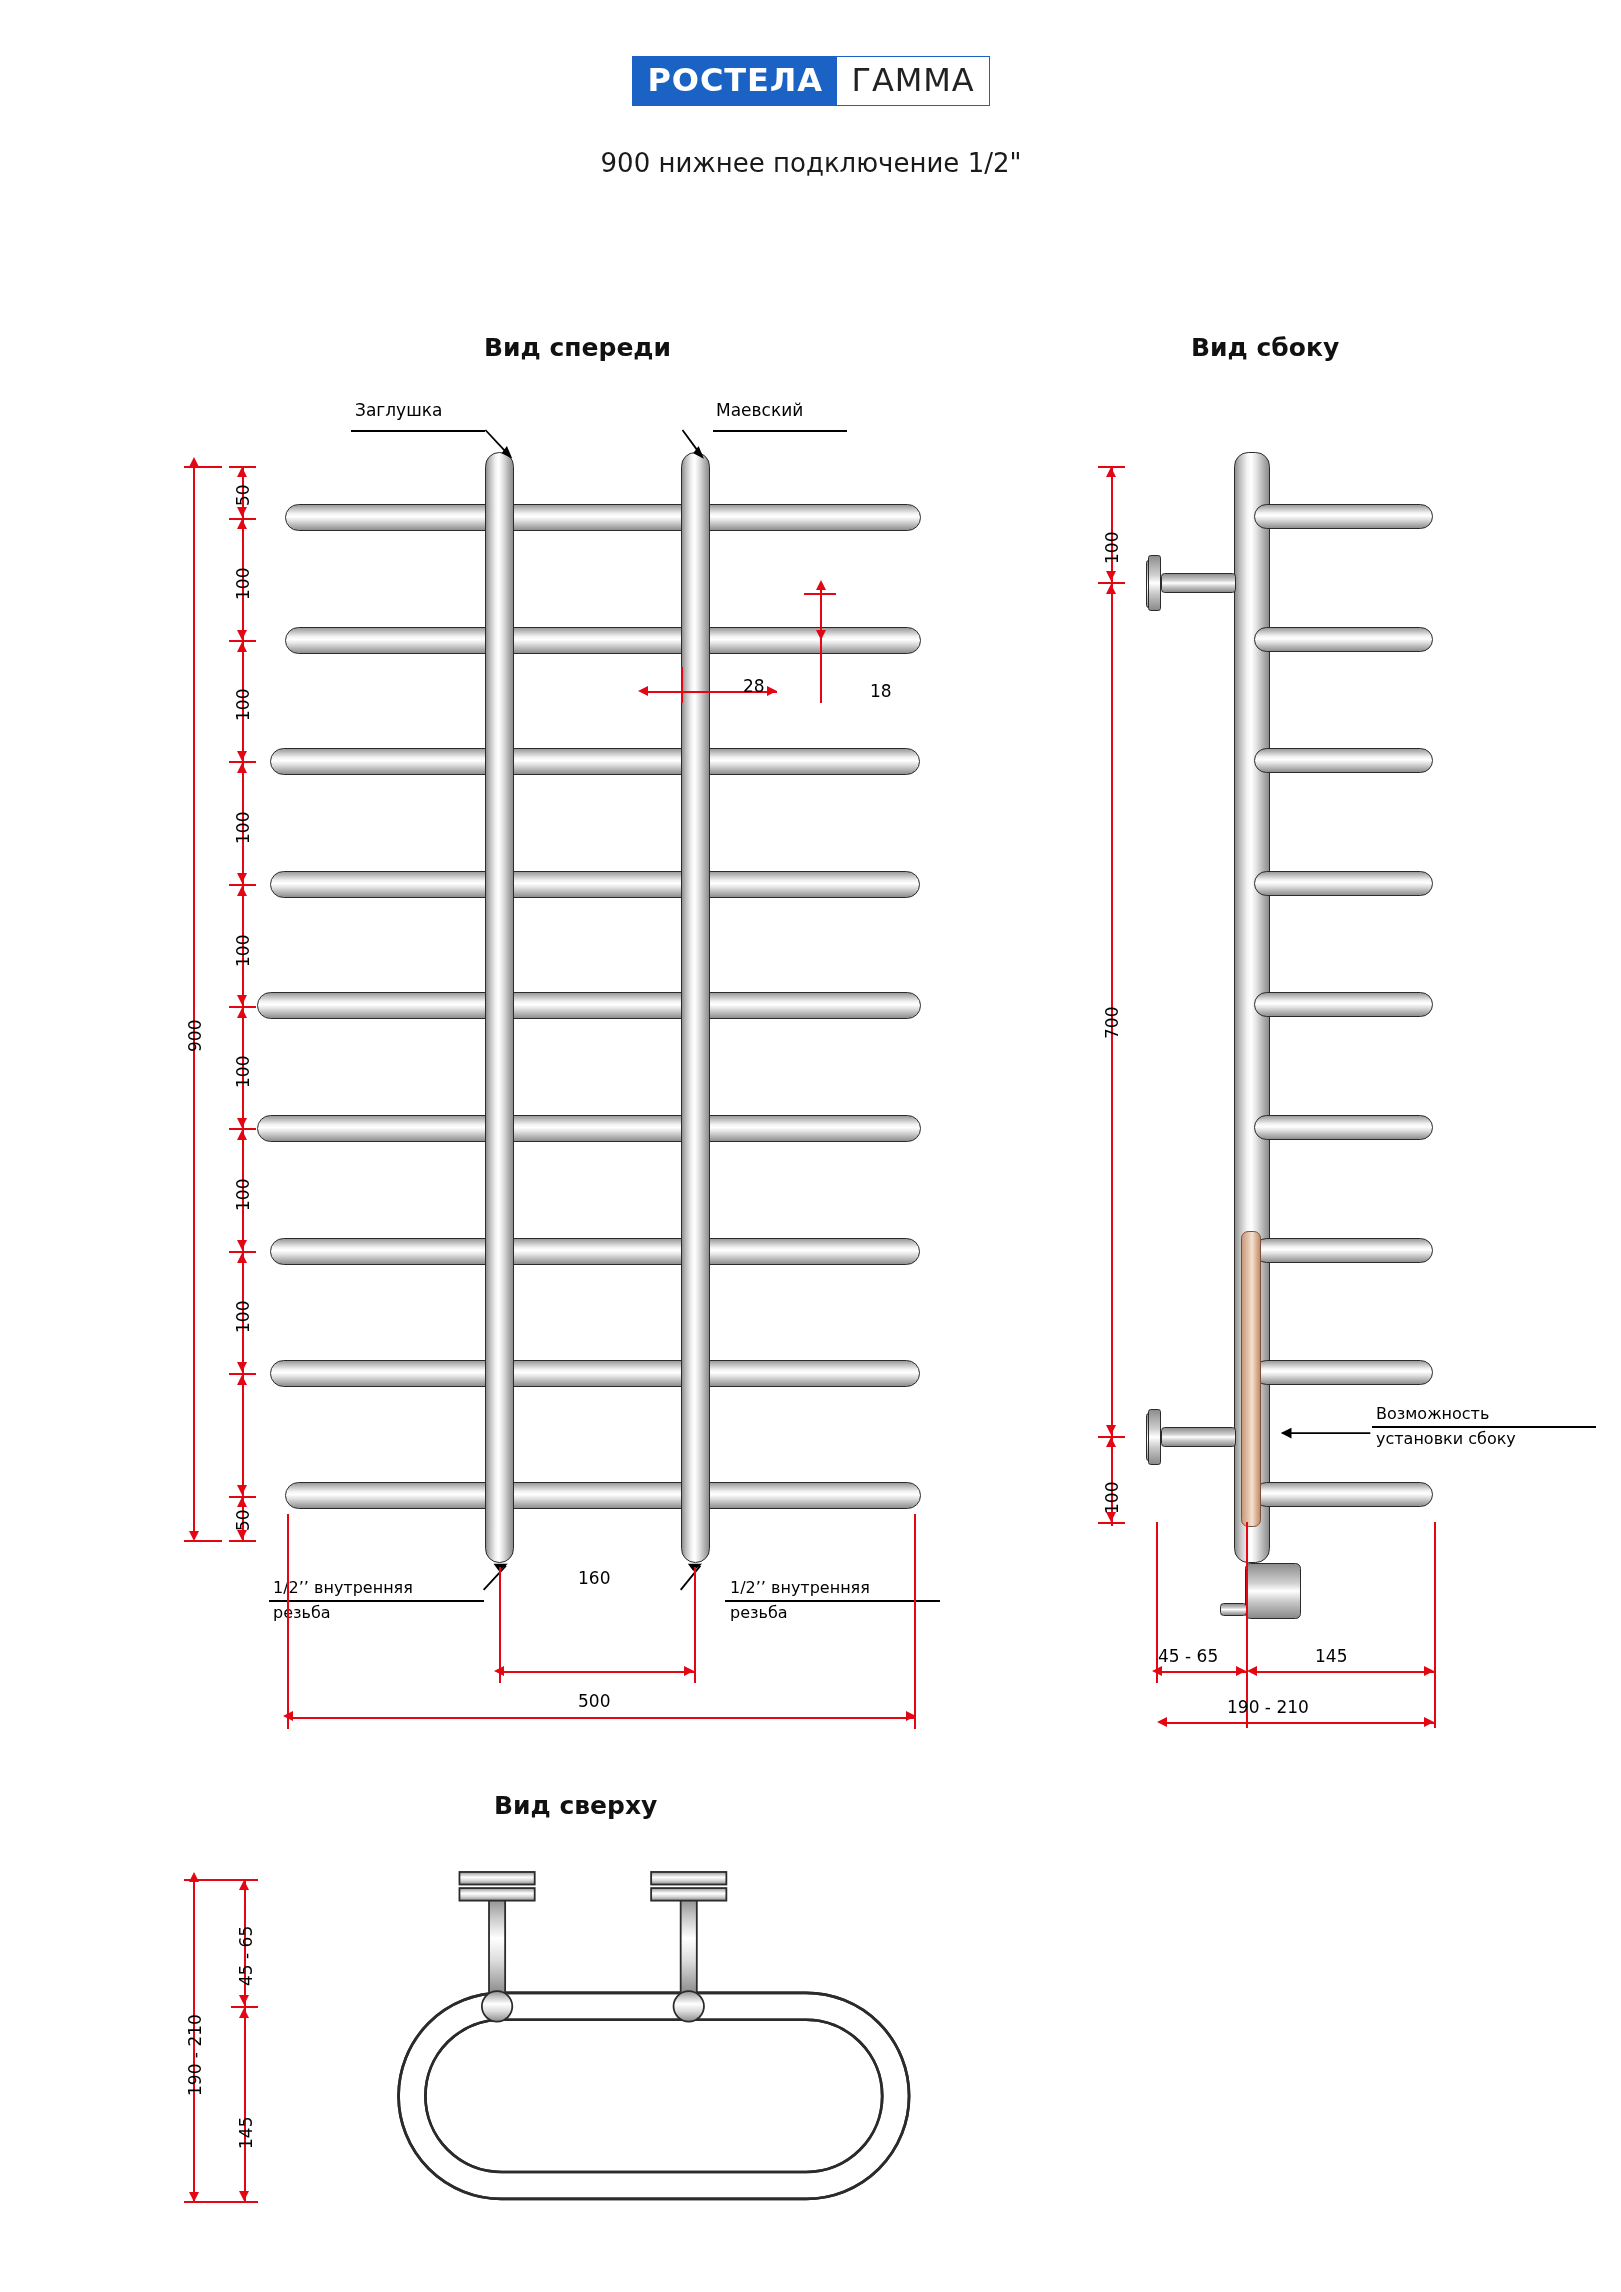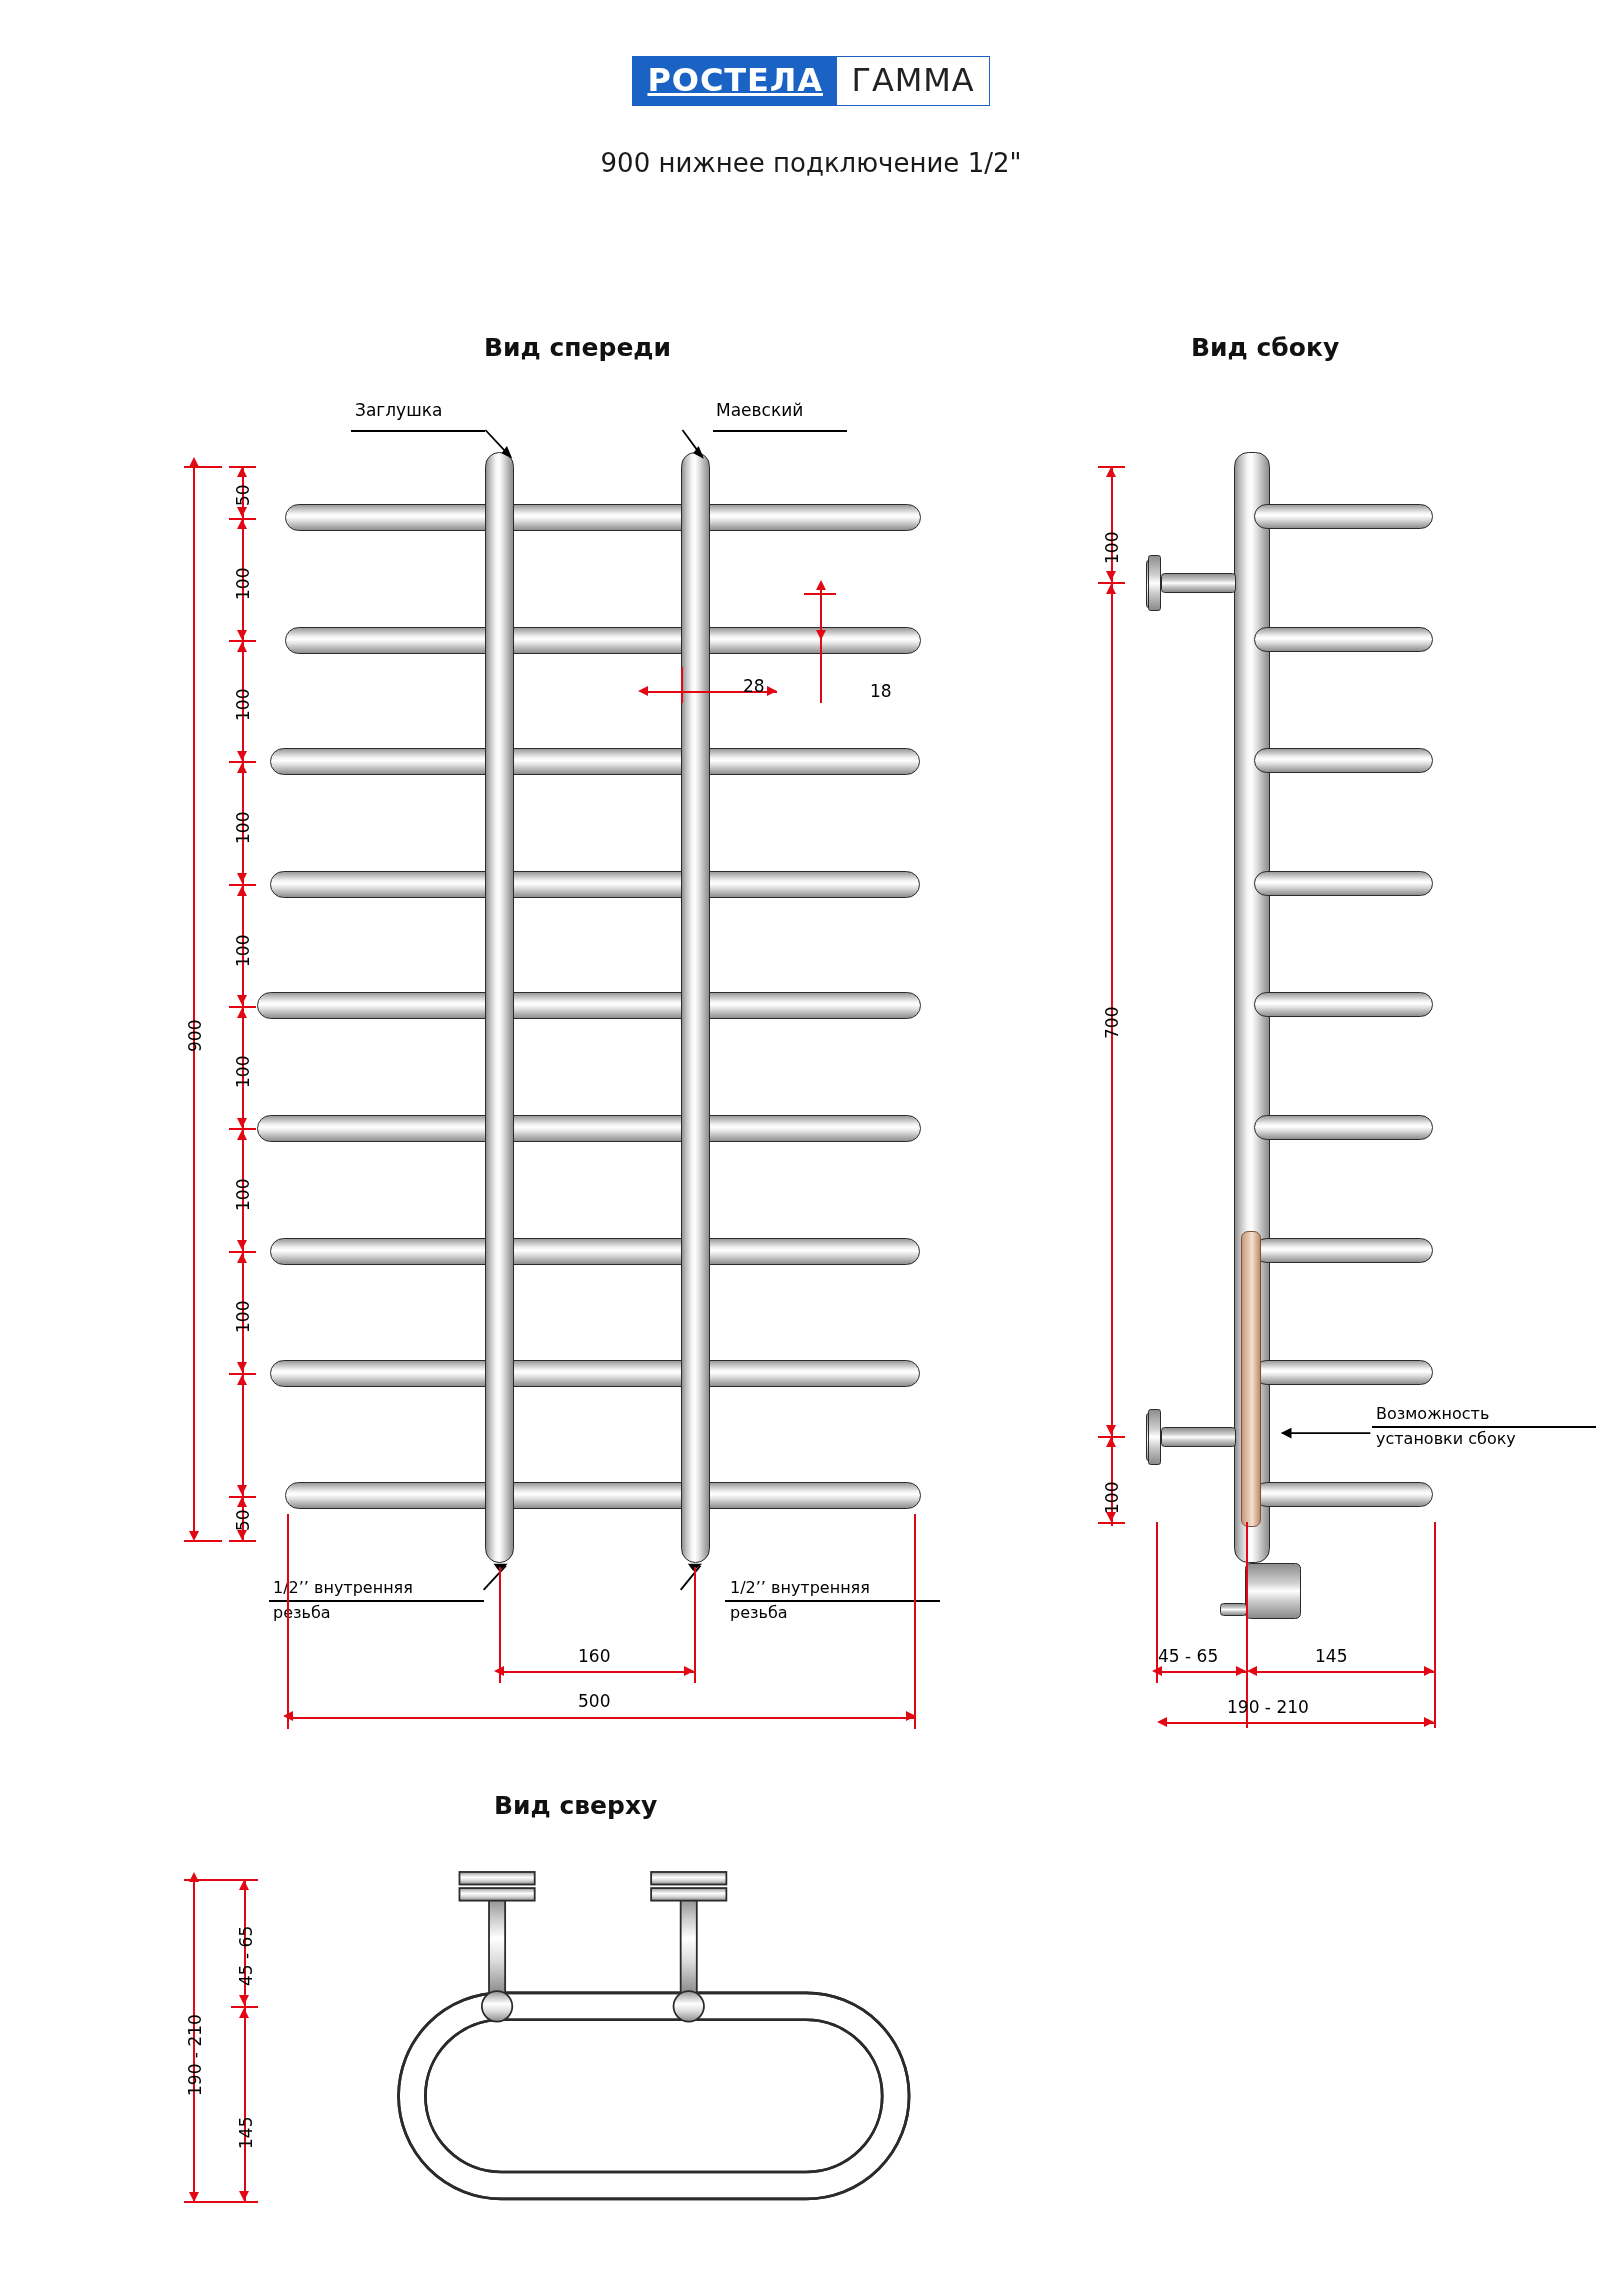--- a/index.html
+++ b/index.html
@@ -38,21 +38,20 @@
   .logo-left {
     display: inline-block;
     background: #1a62c4;
     color: #ffffff;
     font-size: 32px;
     font-weight: bold;
     letter-spacing: 0.9px;
     padding: 7.2px 14.3px 9px 14.3px;
     line-height: 1;
     vertical-align: middle;
-    text-decoration: underline;
   }
   .logo-right {
     display: inline-block;
     background: #ffffff;
     color: #222222;
     font-size: 32px;
     font-weight: normal;
     letter-spacing: 0.9px;
     padding: 7.2px 14.3px 9px 14.3px;
     line-height: 1;
@@ -268,21 +267,21 @@
     <div class="arrow-left" style="left:638px; top:686px;"></div>
     <div class="arrow-right" style="left:767px; top:686px;"></div>
     <div class="dim" style="left:743px; top:676px;">28</div>
     <div class="rl-v" style="left:681px; top:667px; height:36px;"></div>
 
     <div class="rl-h" style="left:500px; top:1671px; width:195px;"></div>
     <div class="arrow-left" style="left:494px; top:1666px;"></div>
     <div class="arrow-right" style="left:684px; top:1666px;"></div>
     <div class="rl-v" style="left:499px; top:1567px; height:116px;"></div>
     <div class="rl-v" style="left:694px; top:1567px; height:116px;"></div>
-    <div class="dim" style="left:578px; top:1646px;">160</div>
+    <div class="dim" style="left:578px; top:1568px;">160</div>
 
     <div class="rl-h" style="left:288px; top:1717px; width:627px;"></div>
     <div class="arrow-left" style="left:283px; top:1711px;"></div>
     <div class="arrow-right" style="left:906px; top:1711px;"></div>
     <div class="rl-v" style="left:287px; top:1514px; height:215px;"></div>
     <div class="rl-v" style="left:914px; top:1514px; height:215px;"></div>
     <div class="dim" style="left:578px; top:1691px;">500</div>
   </div>
 
   <div>

